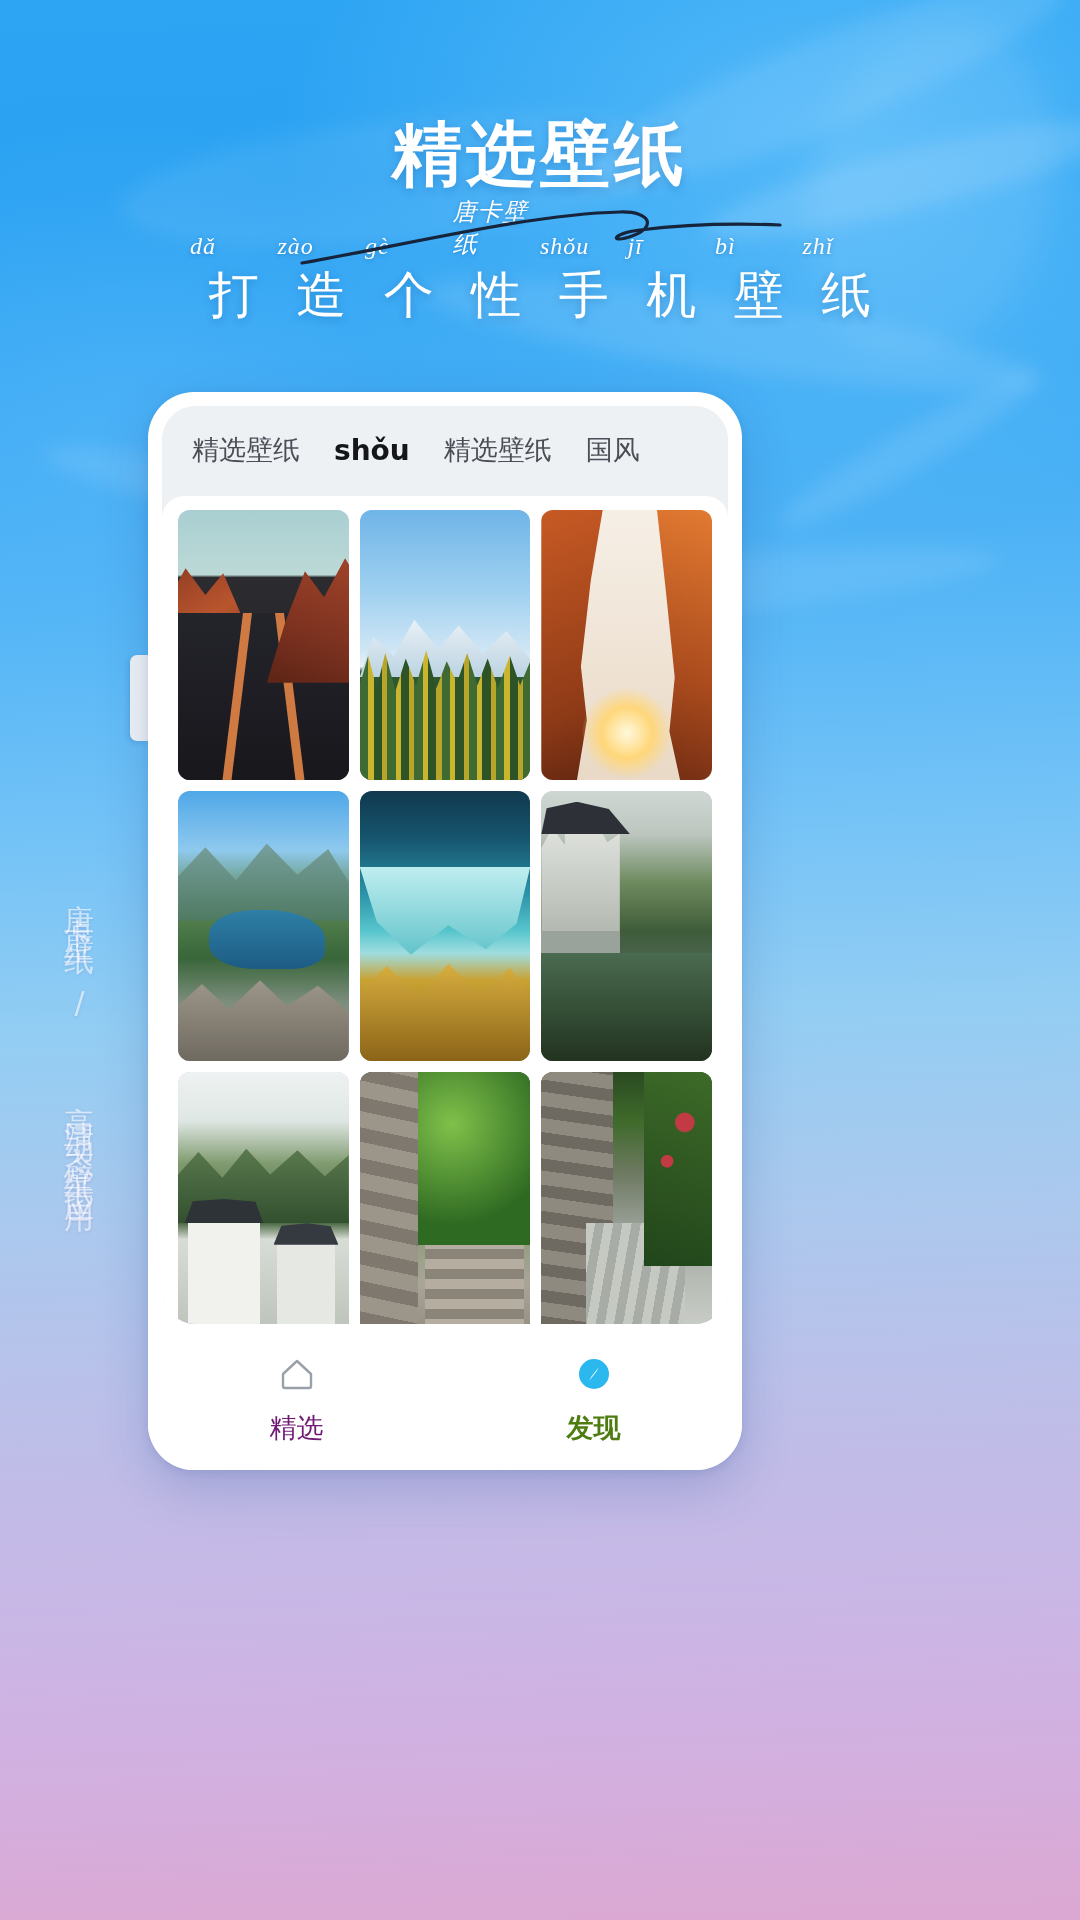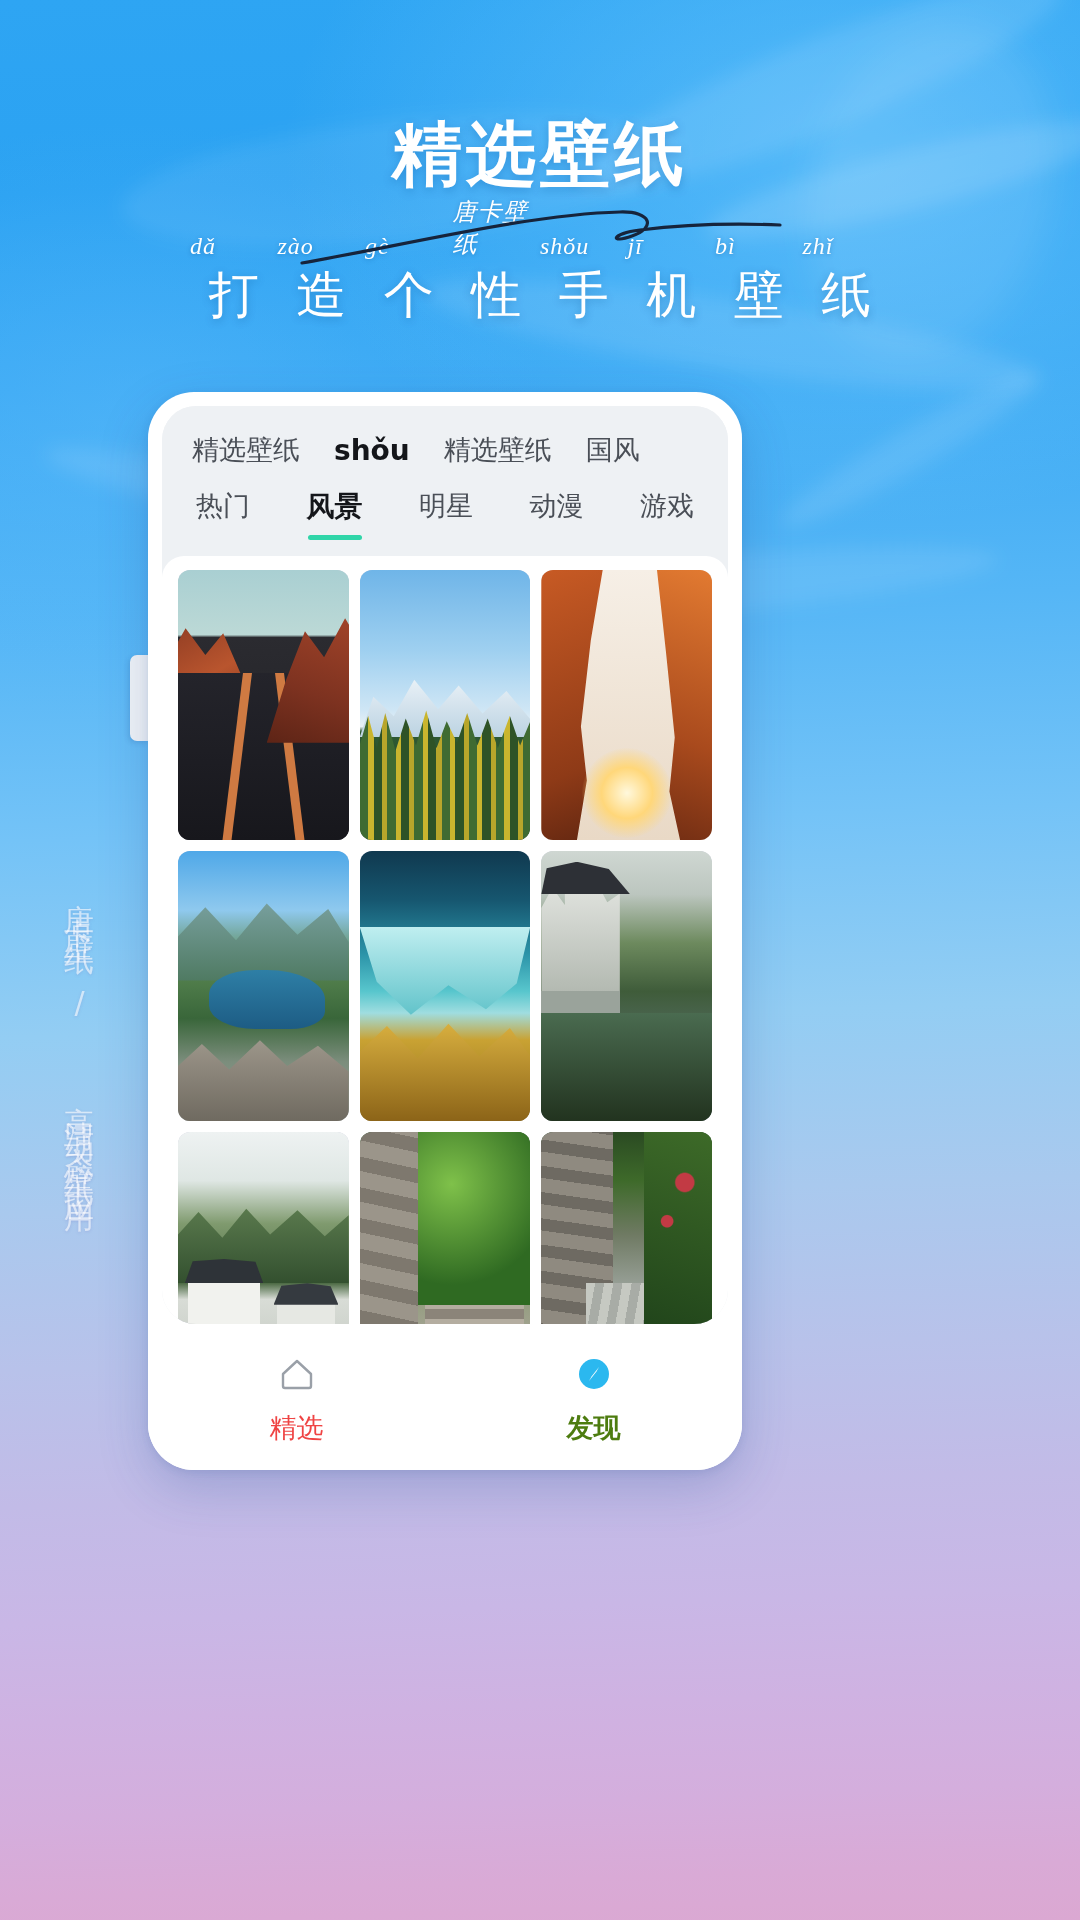--- a/index.html
+++ b/index.html
@@ -148,21 +148,21 @@
   .cell .art { position:absolute; inset:0; }
 
   
   .bottom-nav {
     height:132px; background:#ffffff;
     display:flex; align-items:center; justify-content:space-around;
     padding-bottom:10px;
   }
   .nav-item { display:flex; flex-direction:column; align-items:center; gap:14px; width:150px; }
   .nav-item .nlabel {
-    font-size:27px; color:#ef4444;
+    font-size:27px; color:#701a75;
     font-family:"DejaVu Sans","Liberation Sans",sans-serif;
   }
   .nav-item.active .nlabel { color:#4d7c0f; font-weight:bold; }
   .nav-ico { width:44px; height:44px; display:block; }
 
   
   
   .a1 { background:linear-gradient(#a9cfd2 0%,#bcd9d6 24%,#2b2b30 25%,#1d1d22 100%); }
   .a1::before{content:"";position:absolute;left:-6%;top:18%;width:58%;height:45%;
     background:linear-gradient(150deg,#8c3a22,#b9552e 45%,#6d2d1b);
@@ -311,42 +311,20 @@
 <div class="phone">
   <div class="phone-inner">
 
     <div class="tabs-primary">
       <span class="tab-p">精选壁纸</span>
       <span class="tab-p active">shǒu</span>
       <span class="tab-p">精选壁纸</span>
       <span class="tab-p">国风</span>
     </div>
 
-    <div class="tabs-secondary">
-      <div class="tab-s">
-        <span class="lbl">热门</span>
-        <span class="bar"></span>
-      </div>
-      <div class="tab-s active">
-        <span class="lbl">风景</span>
-        <span class="bar"></span>
-      </div>
-      <div class="tab-s">
-        <span class="lbl">明星</span>
-        <span class="bar"></span>
-      </div>
-      <div class="tab-s">
-        <span class="lbl">动漫</span>
-        <span class="bar"></span>
-      </div>
-      <div class="tab-s">
-        <span class="lbl">游戏</span>
-        <span class="bar"></span>
-      </div>
-    </div>
 
     <div class="grid-wrap">
       <div class="grid">
 
         <div class="cell">
           <div class="art a1">
               <span class="road"></span>
               <span class="l1"></span>
               <span class="l2"></span>
             </div>

